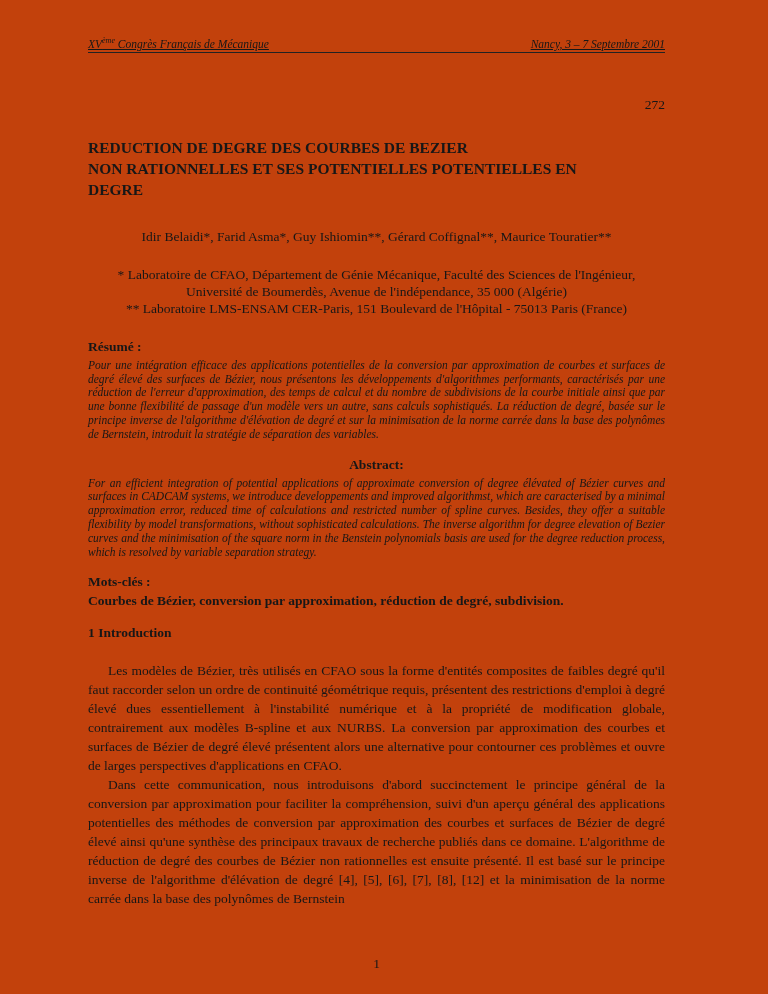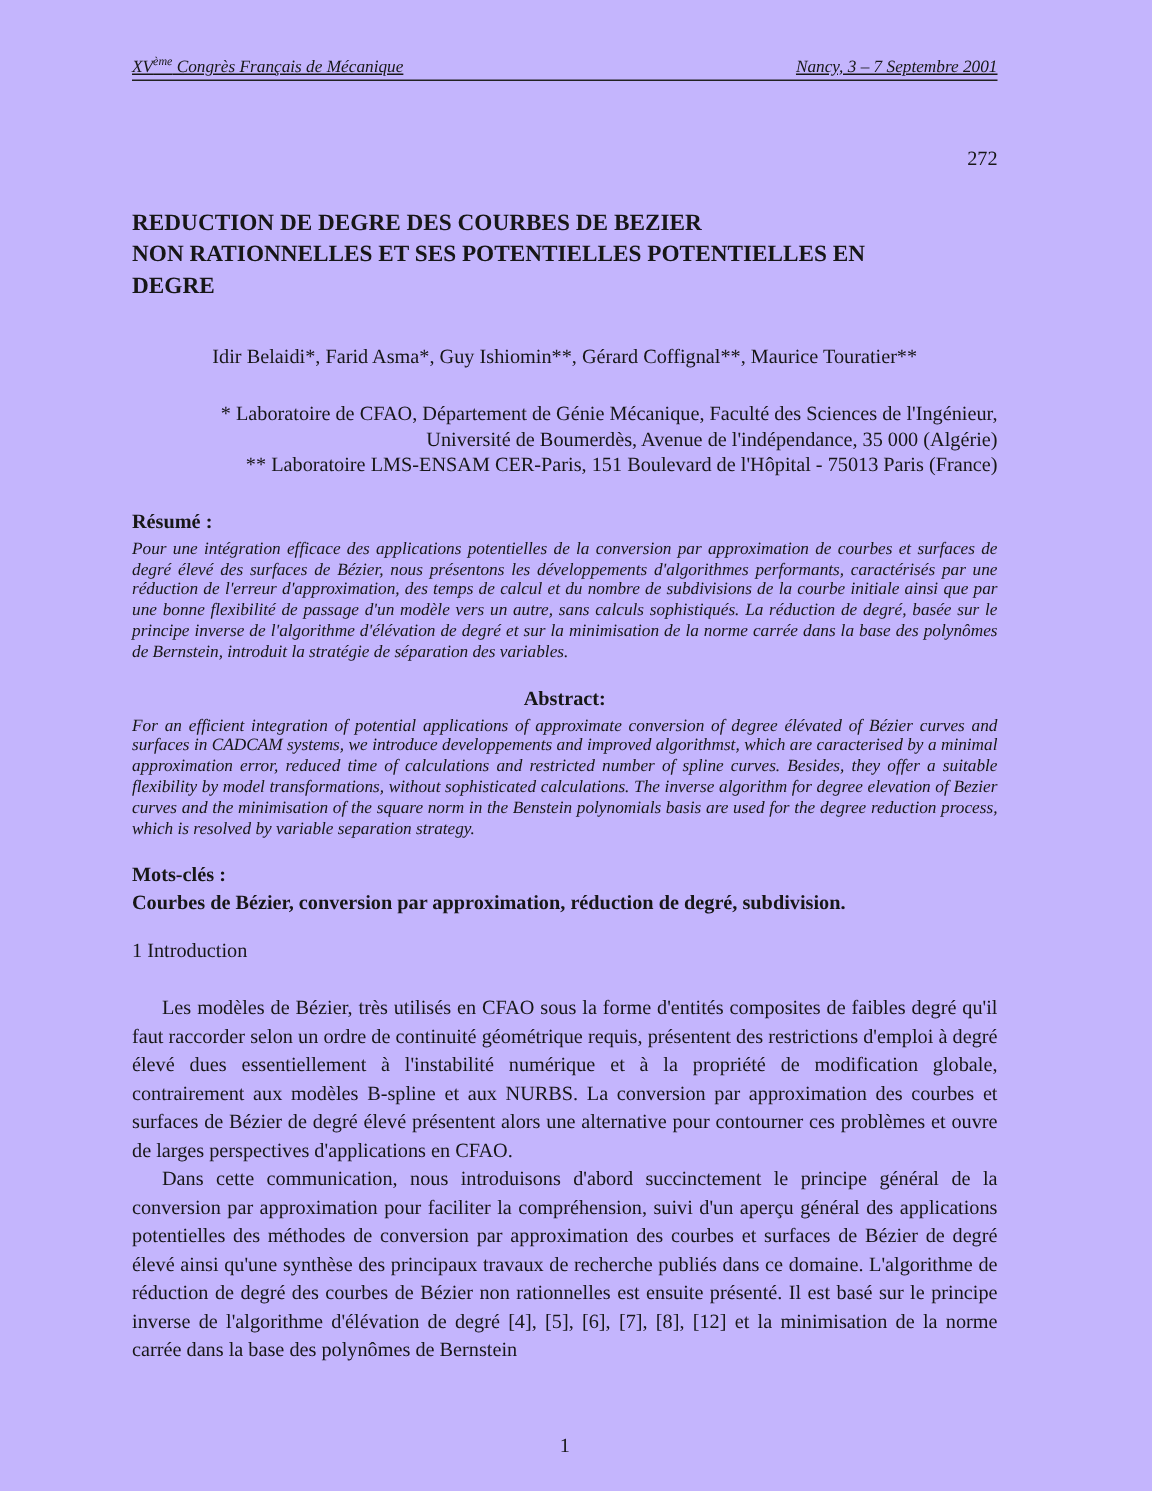--- a/index.html
+++ b/index.html
@@ -1,21 +1,21 @@
 <!DOCTYPE html>
 <html><head>
 <meta charset="utf-8">
 <style>
   html, body { margin: 0; padding: 0; background: #ffffff; }
   .page {
     position: relative;
     width: 768px;
     height: 994px;
     box-sizing: border-box;
-    background: #c4b5fd;
+    background: #c2410c;
     color: #171717;
     font-family: "Liberation Serif", serif;
     padding: 36px 103px 30px 88px;
     overflow: hidden;
   }
   .running-header {
     display: flex;
     justify-content: space-between;
     align-items: flex-end;
     font-style: italic;
@@ -41,21 +41,21 @@
     font-weight: normal;
     font-size: 13.5px;
     margin: 29px 0 0 0;
   }
   .affiliations {
     text-align: center;
     font-size: 13.5px;
     line-height: 17px;
     margin: 21px 0 0 0;
   }
-  .affiliations p { margin: 0; text-align: right; }
+  .affiliations p { margin: 0; }
   .sec-label {
     font-weight: bold;
     font-size: 13.5px;
     margin: 0;
   }
   .resume-label { margin-top: 22px; }
   .abstract-label { margin-top: 15px; text-align: center; }
   .keywords-label { margin-top: 15px; }
   .abstract-text {
     font-style: italic;
@@ -63,21 +63,21 @@
     line-height: 13.8px;
     text-align: justify;
     margin: 4px 0 0 0;
   }
   .keywords-text {
     font-weight: bold;
     font-size: 13.5px;
     margin: 3px 0 0 0;
   }
   .intro-heading {
-    font-weight: normal;
+    font-weight: bold;
     font-size: 13.5px;
     margin: 16px 0 0 0;
   }
   .body-par {
     font-size: 13.5px;
     line-height: 19px;
     text-align: justify;
     text-indent: 20px;
     margin: 0;
   }

